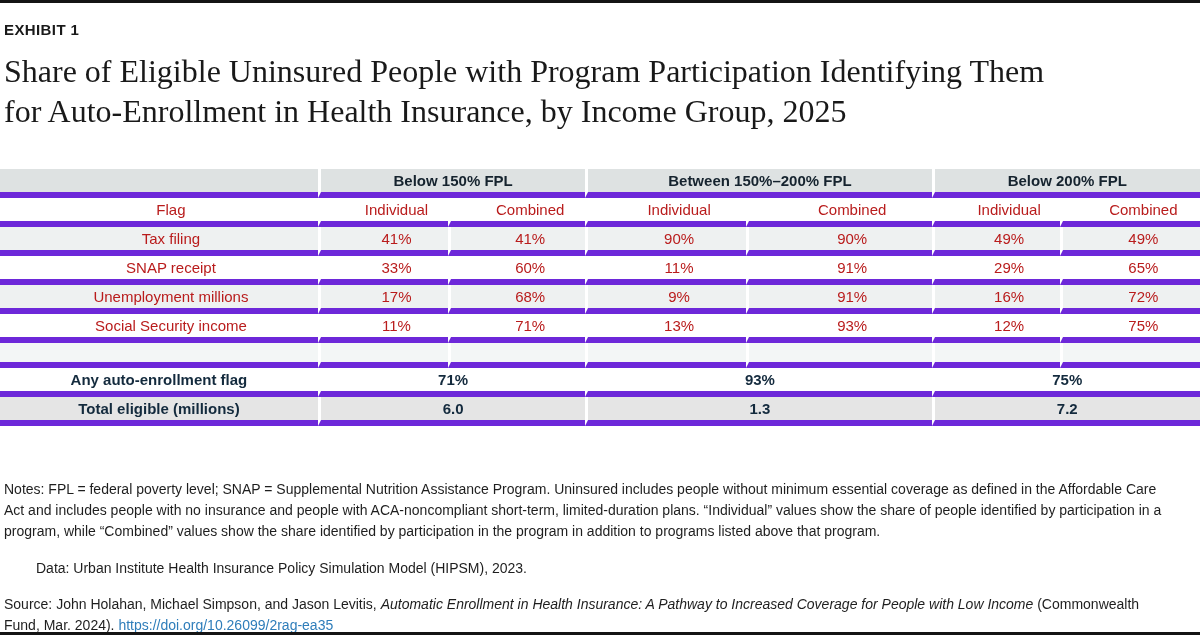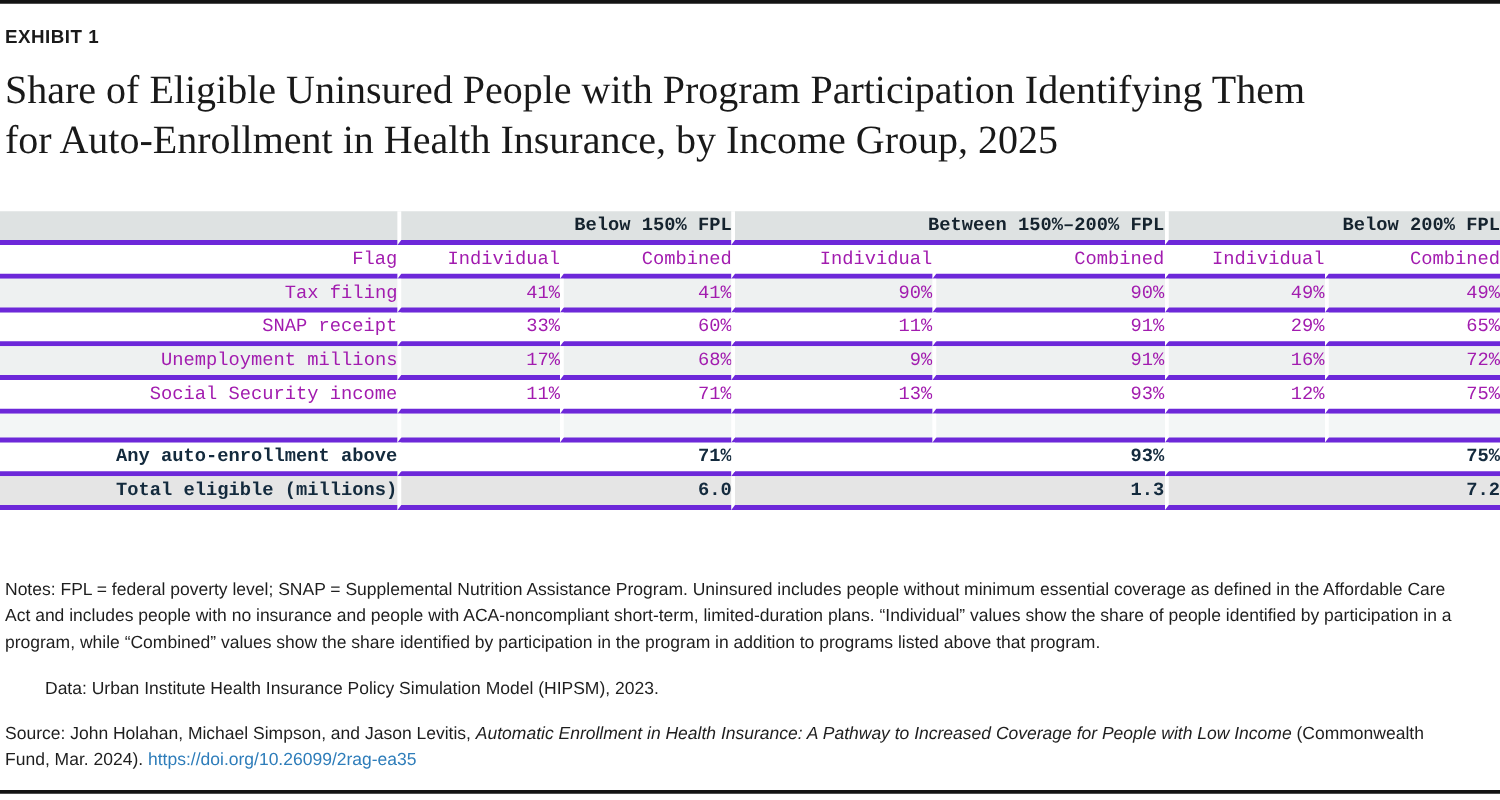--- a/index.html
+++ b/index.html
@@ -28,27 +28,27 @@
   }
 
   table.exhibit {
     width:1200px; margin-top:38px; margin-left:-4px;
     border-collapse:separate; border-spacing:0;
     table-layout:fixed;
     font-size:15px;
   }
   table.exhibit td {
     height:23px; padding:0;
-    border-bottom:4px solid #6d28d9;
-    text-align:right; vertical-align:middle;
-    overflow:hidden; white-space:nowrap;font-family:Liberation Mono, monospace;
+    border-bottom:6px solid #6d28d9;
+    text-align:center; vertical-align:middle;
+    overflow:hidden; white-space:nowrap;
   }
   td.gap { border-left:3px solid #ffffff; }
   tr.ghead td { background:#dee2e2; font-weight:bold; color:#15232e; }
-  tr.sub td, tr.data-row td { color:#a21caf;padding-left:24px; }
+  tr.sub td, tr.data-row td { color:#b91c1c;padding-left:24px; }
   tr.stripe td { background:#eef1f1; }
   td.label-cell { text-align:left; padding-left:6px; }
   tr.spacer td { background:#f3f6f6; height:19px; }
   tr.summary td { font-weight:bold; color:#132a3d; }
   tr.summary.stripe td { background:#e5e5e5; }
 
   .notes {
     margin-top:53px; max-width:1158px;
     font-size:14px; line-height:21px; color:#1e1e1e;
   }
@@ -143,21 +143,21 @@
         <td></td>
         <td class="gap"></td>
         <td class="gap"></td>
         <td class="gap"></td>
         <td class="gap"></td>
         <td class="gap"></td>
         <td class="gap"></td>
       </tr>
 
       <tr class="summary">
-        <td class="label-cell">Any auto-enrollment above</td>
+        <td class="label-cell">Any auto-enrollment flag</td>
         <td colspan="2" class="gap">71%</td>
         <td colspan="2" class="gap">93%</td>
         <td colspan="2" class="gap">75%</td>
       </tr>
 
       <tr class="summary stripe">
         <td class="label-cell">Total eligible (millions)</td>
         <td colspan="2" class="gap">6.0</td>
         <td colspan="2" class="gap">1.3</td>
         <td colspan="2" class="gap">7.2</td>

